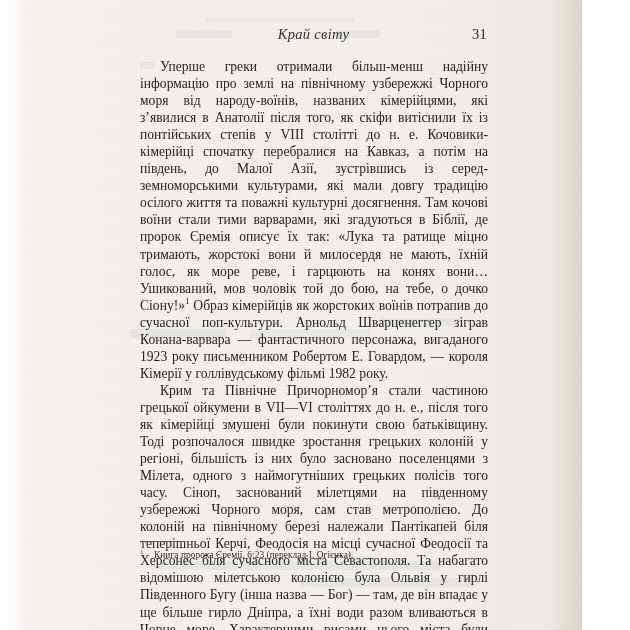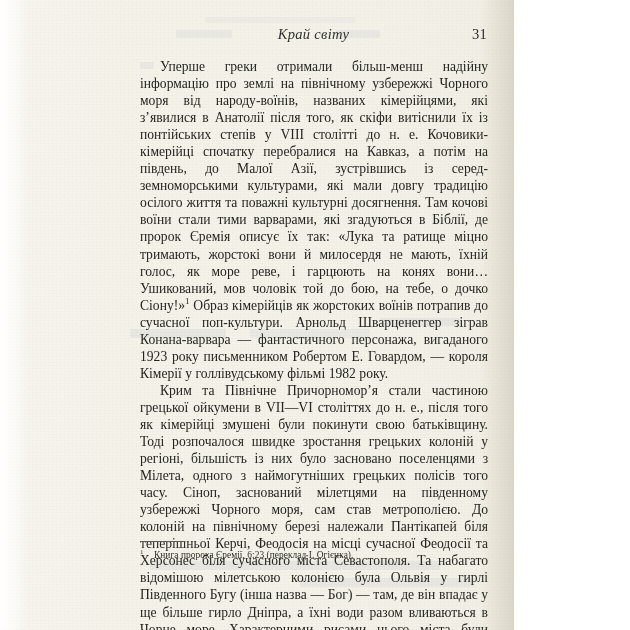--- a/index.html
+++ b/index.html
@@ -13,21 +13,21 @@
     height: 630px;
     overflow: hidden;
     font-family: "Liberation Serif", "DejaVu Serif", serif;
   }
 
   
   #page-sheet {
     position: absolute;
     left: 0;
     top: 0;
-    width: 514px;
+    width: 582px;
     height: 630px;
     background: #f6f3ec;
     background-image:
       linear-gradient(90deg,
         #fdfcf9 0px,
         #f7f4ee 26px,
         #f5f2ea 120px,
         #f4f1e9 380px,
         #f2efe6 480px,
         #efece2 514px);

